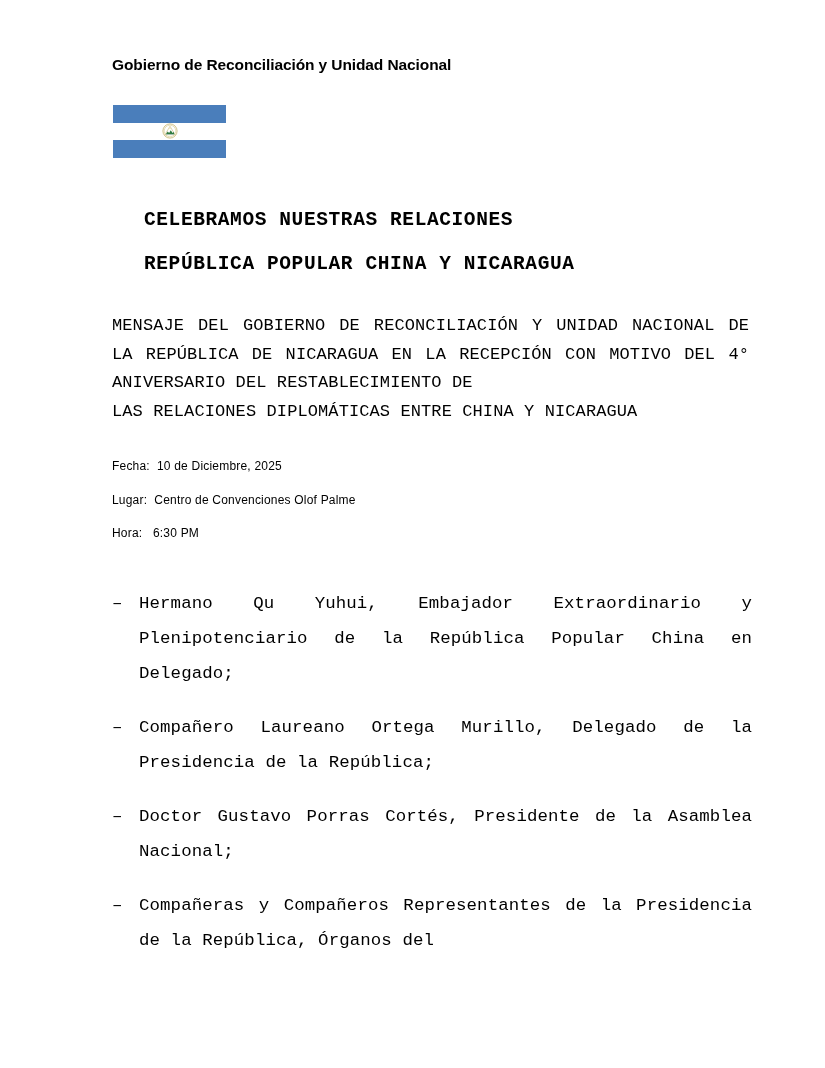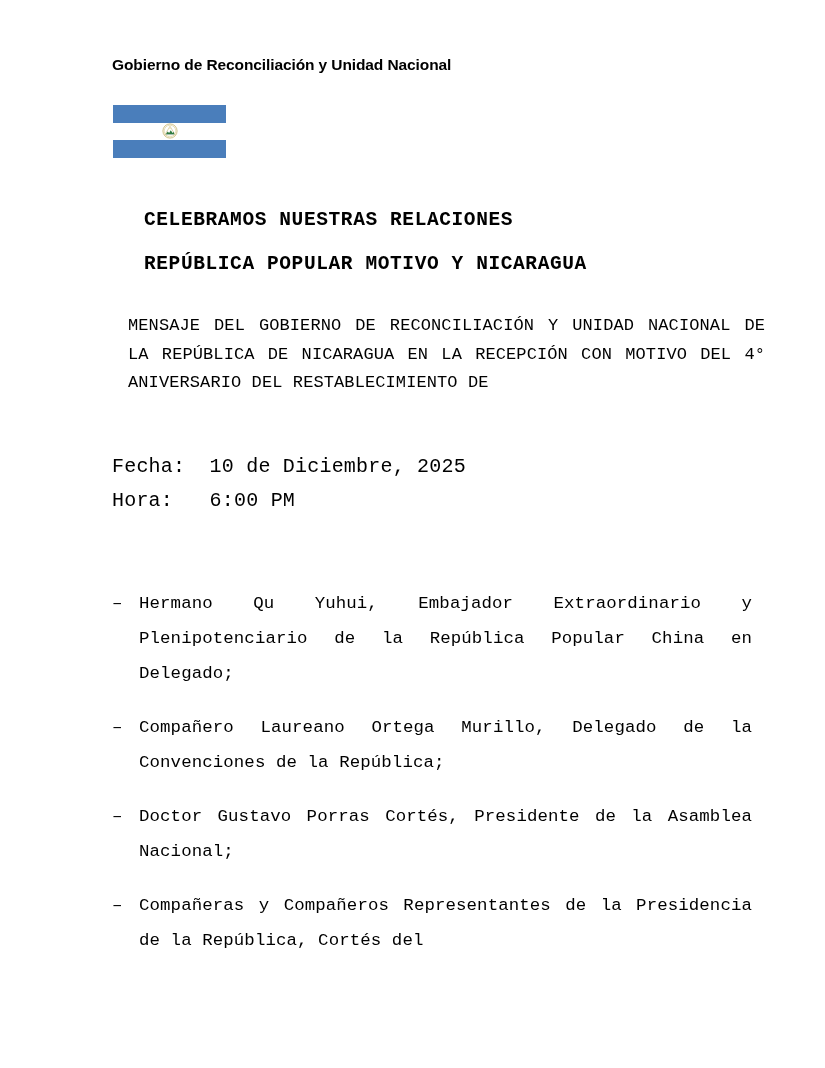--- a/index.html
+++ b/index.html
@@ -87,41 +87,41 @@
     font-weight: bold;
     font-size: 19.5px;
     line-height: 44px;
     letter-spacing: 0.6px;
     white-space: nowrap;
   }
 
   
   .lead {
     position: absolute;
-    left: 128px;
+    left: 112px;
     top: 312px;
     width: 637px;
     font-family: "Liberation Mono", "DejaVu Sans Mono", monospace;
     font-size: 17px;
     line-height: 28.6px;
     text-align: justify;
     letter-spacing: 0.1px;
   }
   .lead .lastline { display: block; }
 
   
   .details {
     position: absolute;
     left: 112px;
     top: 450px;
     width: 620px;
   }
   .detail-row {
-    font-family: Liberation Mono, monospace;
-    font-size: 20px;
+    font-family: Liberation Sans, sans-serif;
+    font-size: 12px;
     line-height: 33.5px;
     white-space: pre;
     letter-spacing: 0.2px;
   }
 
   
   .recipients {
     position: absolute;
     left: 112px;
     top: 586px;
@@ -167,42 +167,43 @@
         <path d="M13.6 22.4 L17.4 16.8 L20.2 20.2 L23.6 14.6 L27.1 20.0 L29.2 17.4 L30.6 22.4 Z" fill="#2f7a3e"></path>
         <path d="M13.2 22.6 L30.8 22.6 L30.8 23.2 L13.2 23.2 Z" fill="#7fb8dc"></path>
         <path d="M22 9.2 L23.0 12.0 L21.0 12.0 Z" fill="#e8c75a" opacity="0.85"></path>
       </svg>
     </div>
     <div class="flag-band blue"></div>
   </div>
 
   <div class="headline">
     <div class="headline-line">CELEBRAMOS NUESTRAS RELACIONES</div>
-    <div class="headline-line">REPÚBLICA POPULAR MOTIVO Y NICARAGUA</div>
-  </div>
-
-  <div class="lead"><span>MENSAJE DEL GOBIERNO DE RECONCILIACIÓN Y UNIDAD NACIONAL DE LA REPÚBLICA DE NICARAGUA EN LA RECEPCIÓN CON MOTIVO DEL 4° ANIVERSARIO DEL RESTABLECIMIENTO DE </span></div>
+    <div class="headline-line">REPÚBLICA POPULAR CHINA Y NICARAGUA</div>
+  </div>
+
+  <div class="lead"><span>MENSAJE DEL GOBIERNO DE RECONCILIACIÓN Y UNIDAD NACIONAL DE LA REPÚBLICA DE NICARAGUA EN LA RECEPCIÓN CON MOTIVO DEL 4° ANIVERSARIO DEL RESTABLECIMIENTO DE </span><span class="lastline">LAS RELACIONES DIPLOMÁTICAS ENTRE CHINA Y NICARAGUA</span></div>
 
   <div class="details">
     <div class="detail-row">Fecha:  10 de Diciembre, 2025</div>
-    <div class="detail-row">Hora:   6:00 PM</div>
+    <div class="detail-row">Lugar:  Centro de Convenciones Olof Palme</div>
+    <div class="detail-row">Hora:   6:30 PM</div>
   </div>
 
   <div class="recipients">
     <div class="recipient">
       <span class="dash">–</span>
       <span class="body-text">Hermano Qu Yuhui, Embajador Extraordinario y Plenipotenciario de la República Popular China en Delegado;</span>
     </div>
     <div class="recipient">
       <span class="dash">–</span>
-      <span class="body-text">Compañero Laureano Ortega Murillo, Delegado de la Convenciones de la República;</span>
+      <span class="body-text">Compañero Laureano Ortega Murillo, Delegado de la Presidencia de la República;</span>
     </div>
     <div class="recipient">
       <span class="dash">–</span>
       <span class="body-text">Doctor Gustavo Porras Cortés, Presidente de la Asamblea Nacional;</span>
     </div>
     <div class="recipient">
       <span class="dash">–</span>
-      <span class="body-text">Compañeras y Compañeros Representantes de la Presidencia de la República, Cortés del</span>
+      <span class="body-text">Compañeras y Compañeros Representantes de la Presidencia de la República, Órganos del</span>
     </div>
   </div>
 
 </div>
 
 </body></html>

